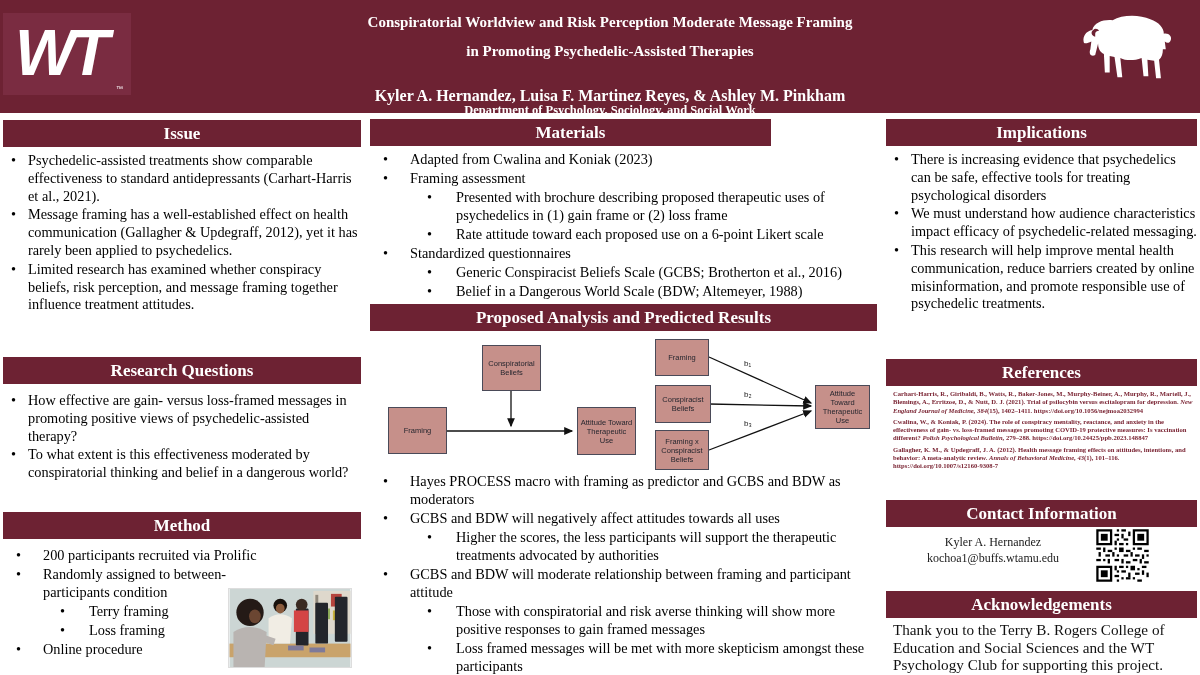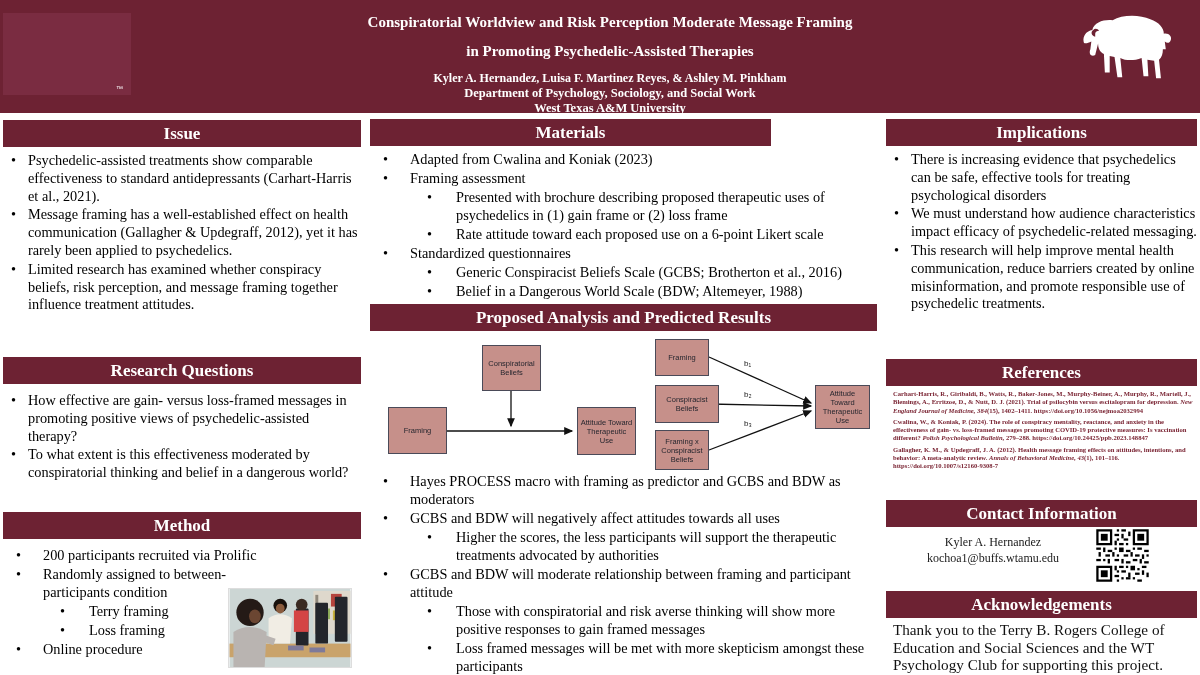--- a/index.html
+++ b/index.html
@@ -7,21 +7,21 @@
   body{position:relative;background:#fff;font-family:"Liberation Serif",serif;overflow:hidden}
 
   
   .header{position:absolute;left:0;top:0;width:1200px;height:113px;background:var(--maroon,#6d2233)}
   .logo-box{position:absolute;left:3px;top:13px;width:128px;height:82px;background:#7a2c41;color:#fff}
   .logo-wt{position:absolute;left:12px;top:0px;font-family:"Liberation Sans",sans-serif;
            font-weight:bold;font-style:italic;font-size:64px;letter-spacing:-5px;line-height:80px}
   .logo-tm{position:absolute;right:8px;bottom:3px;font-size:7px;font-family:"Liberation Sans",sans-serif}
   .htitle{position:absolute;left:150px;top:8px;width:920px;text-align:center;color:#fff}
   .t1{font-size:15px;font-weight:bold;line-height:29px}
-  .auth{font-size:12px;font-weight:bold;margin-top:5px;line-height:15px}
+  .auth{font-size:16px;font-weight:bold;margin-top:22px;line-height:15px}
   .dept{font-size:12.5px;font-weight:bold;line-height:15px}
   .buffalo{position:absolute;right:12px;top:6px;width:116px;height:100px}
 
   
   .bar{position:absolute;height:27px;background:var(--maroon,#6d2233);color:#fff;font-weight:bold;
        font-size:17px;text-align:center;line-height:27px}
 
   
   .content{position:absolute;color:#000000}
   .li{position:relative;margin-bottom:1px}
@@ -50,20 +50,21 @@
   .qr{position:absolute;left:1092px;top:527px;width:61px;height:57px}
   .ack-text{position:absolute;left:893px;top:621px;width:304px;font-size:15.2px;line-height:17.6px;color:#111}
 
   .photo{position:absolute;left:228px;top:588px;width:124px;height:80px;border:1px solid #ddd}
 </style>
 </head>
 <body>
 
 <div class="header">
   <div class="logo-box">
+    <span class="logo-wt">WT</span>
     <span class="logo-tm">™</span>
   </div>
   <div class="htitle">
     <div class="t1">Conspiratorial Worldview and Risk Perception Moderate Message Framing</div>
     <div class="t1">in Promoting Psychedelic-Assisted Therapies</div>
     <div class="auth">Kyler A. Hernandez, Luisa F. Martinez Reyes, &amp; Ashley M. Pinkham</div>
     <div class="dept">Department of Psychology, Sociology, and Social Work</div>
     <div class="dept">West Texas A&amp;M University</div>
   </div>
   <svg class="buffalo" viewBox="0 0 120 90">
@@ -150,21 +151,21 @@
     <line x1="77" y1="98" x2="202" y2="98" stroke="#111" stroke-width="1.3" marker-end="url(#ah)"></line>
     <line x1="141" y1="58" x2="141" y2="93" stroke="#111" stroke-width="1.3" marker-end="url(#ah)"></line>
     <line x1="339" y1="24" x2="441" y2="70" stroke="#111" stroke-width="1.3" marker-end="url(#ah)"></line>
     <line x1="339" y1="71" x2="441" y2="73" stroke="#111" stroke-width="1.3" marker-end="url(#ah)"></line>
     <line x1="339" y1="117" x2="441" y2="78" stroke="#111" stroke-width="1.3" marker-end="url(#ah)"></line>
   </svg>
   <div class="dbox" style="left:18px;top:74px;width:59px;height:47px">Framing</div>
   <div class="dbox" style="left:112px;top:12px;width:59px;height:46px">Conspiratorial Beliefs</div>
   <div class="dbox" style="left:207px;top:74px;width:59px;height:48px">Attitude Toward Therapeutic Use</div>
   <div class="dbox" style="left:285px;top:6px;width:54px;height:37px">Framing</div>
-  <div class="dbox" style="left:285px;top:52px;width:64px;height:38px">Conspiracist Beliefs</div>
+  <div class="dbox" style="left:285px;top:52px;width:56px;height:38px">Conspiracist Beliefs</div>
   <div class="dbox" style="left:285px;top:97px;width:54px;height:40px">Framing x Conspiracist Beliefs</div>
   <div class="dbox" style="left:445px;top:52px;width:55px;height:44px">Attitude Toward Therapeutic Use</div>
   <div class="blabel" style="left:374px;top:26px">b₁</div>
   <div class="blabel" style="left:374px;top:57px">b₂</div>
   <div class="blabel" style="left:374px;top:86px">b₃</div>
 </div>
 
 <div class="content" style="left:370px;top:472px;width:507px">
   <div class="li lB">Hayes PROCESS macro with framing as predictor and GCBS and BDW as moderators</div>
   <div class="li lB">GCBS and BDW will negatively affect attitudes towards all uses</div>

